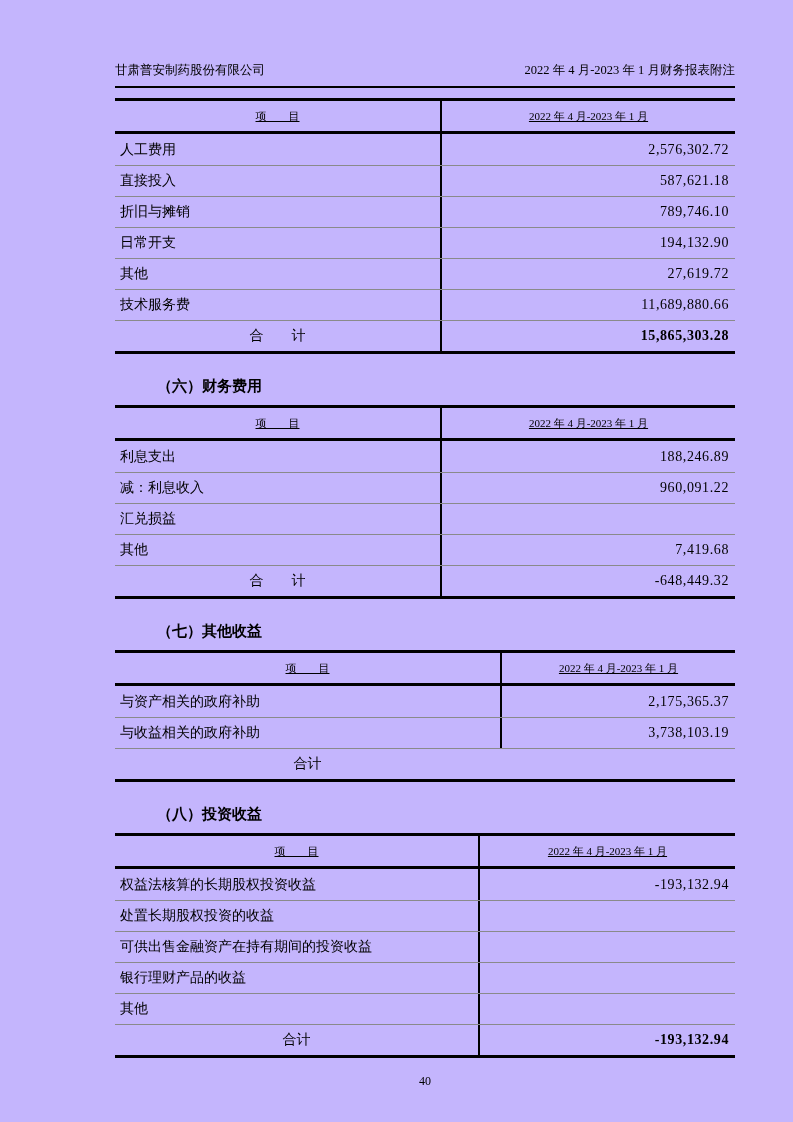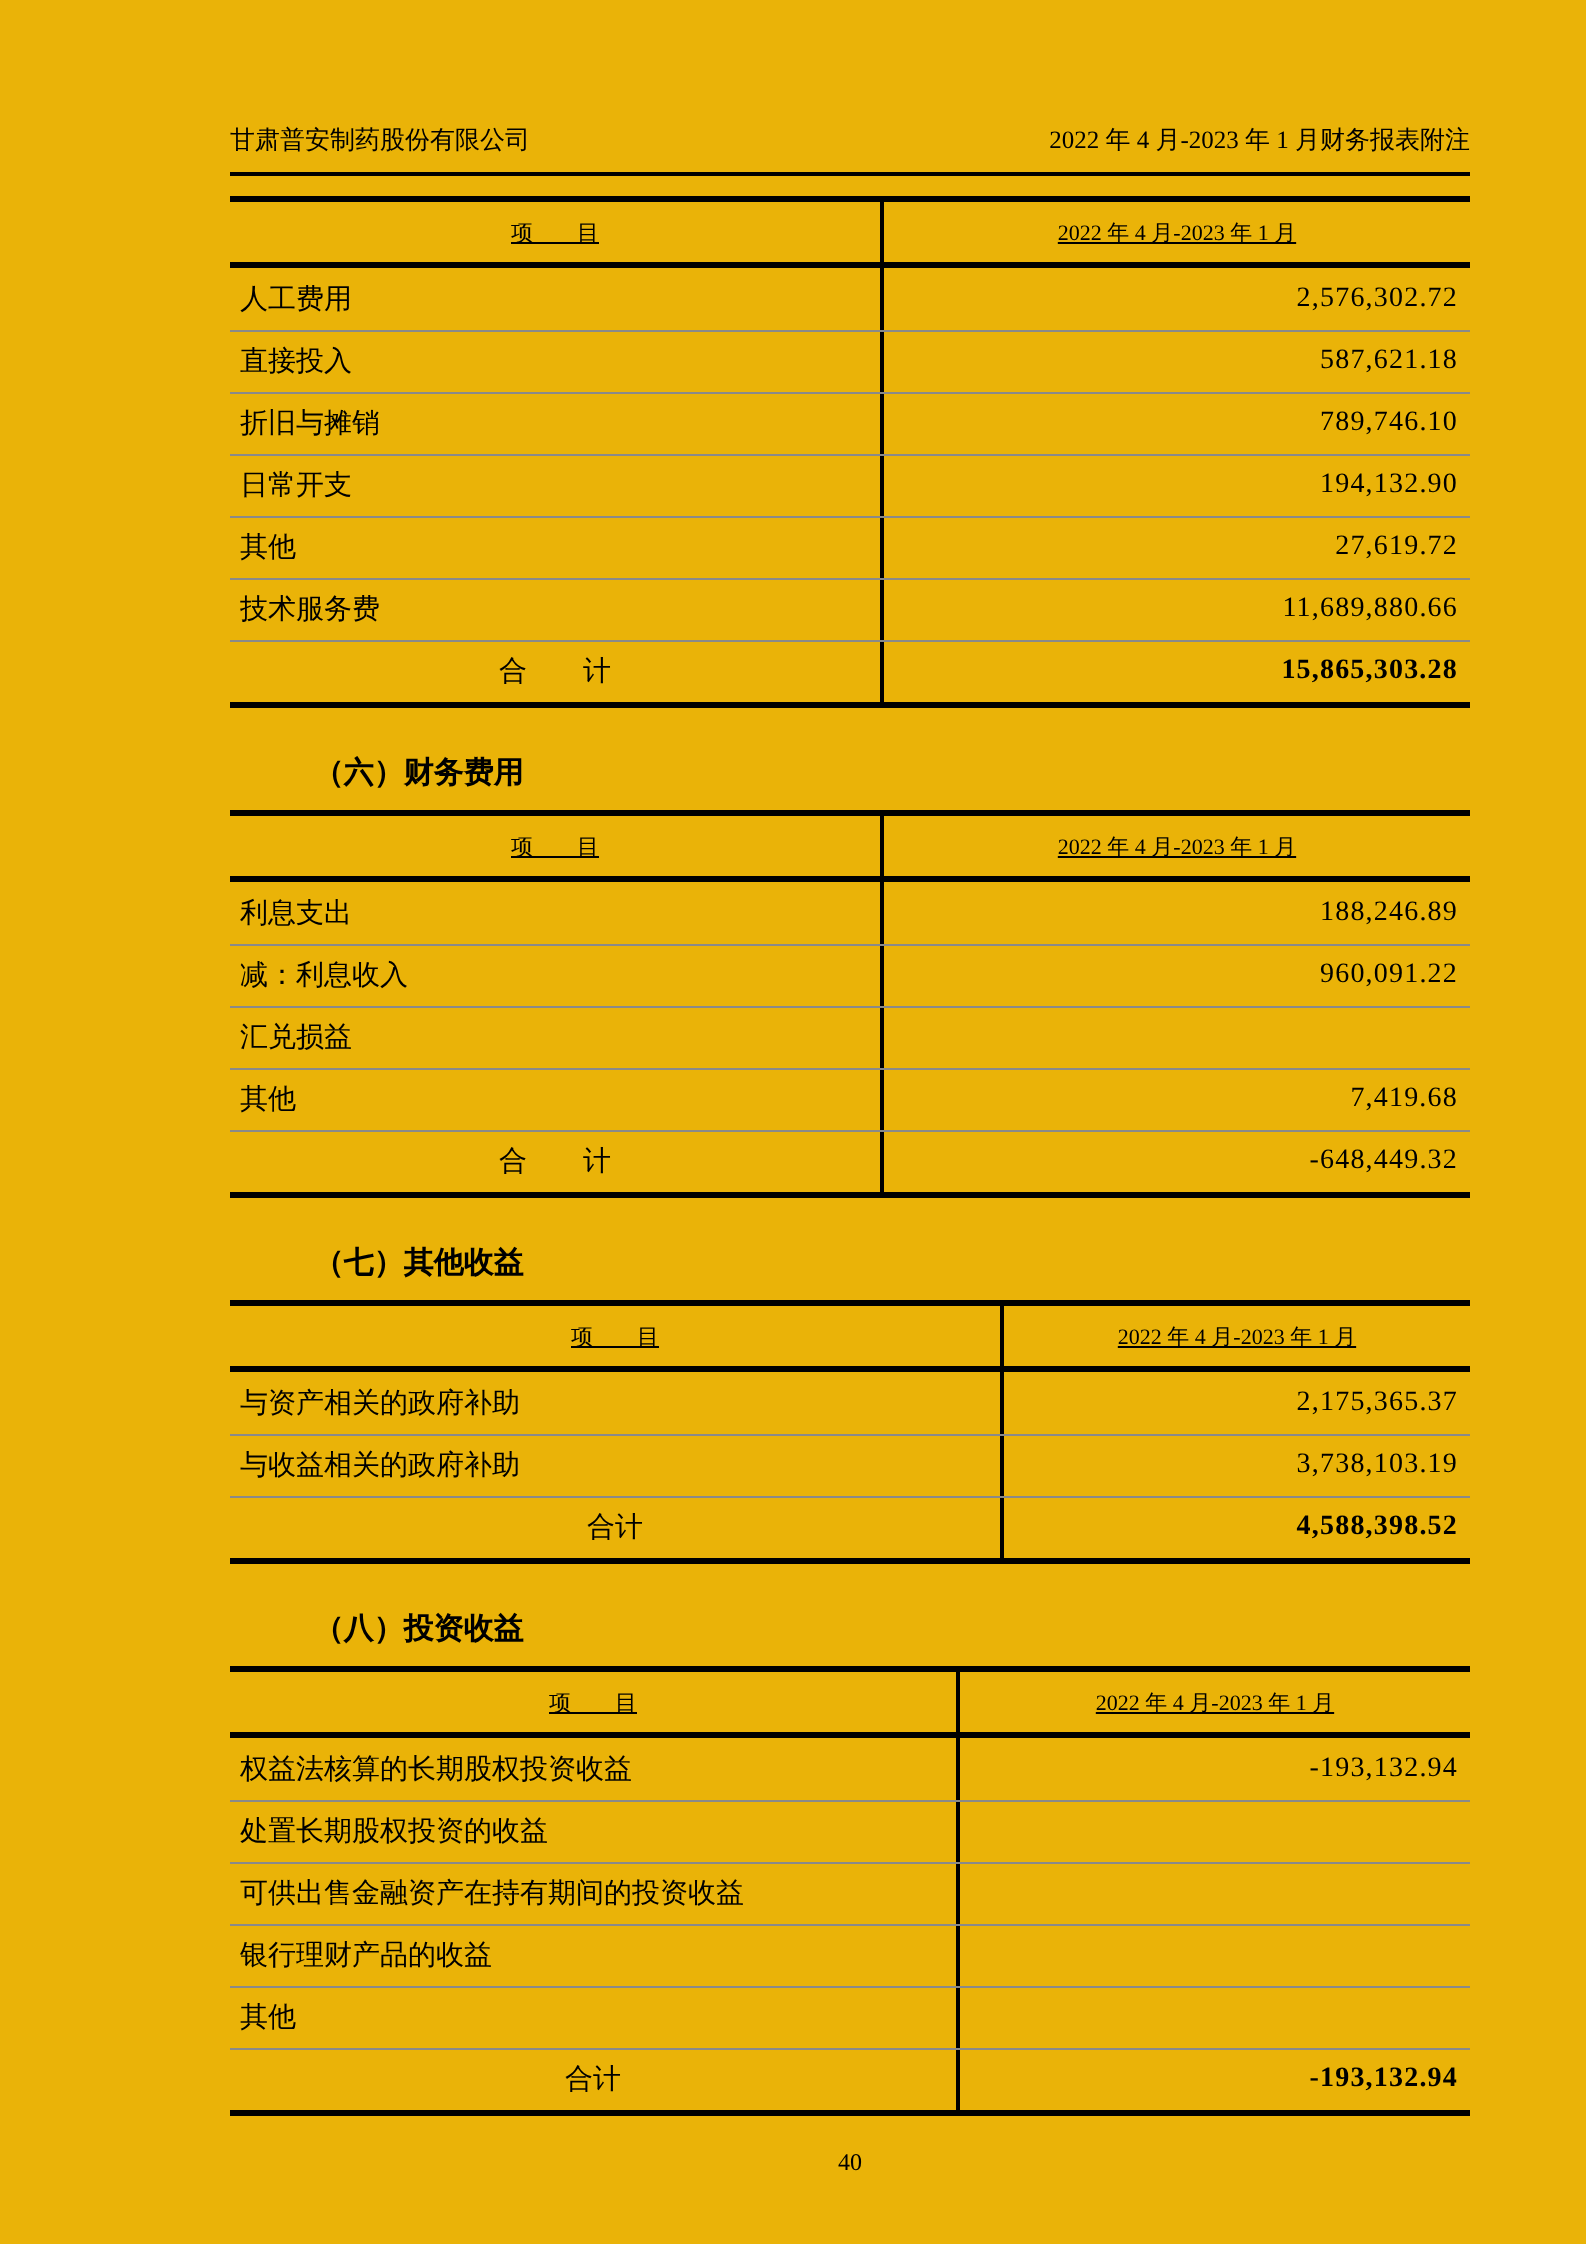--- a/index.html
+++ b/index.html
@@ -1,20 +1,20 @@
 <!DOCTYPE html>
 <html><head>
 <meta charset="utf-8">
 <style>
   * { margin:0; padding:0; box-sizing:border-box; }
   html,body { background:#ffffff; }
   .page {
     position:relative;
     width:793px; height:1122px;
-    background:#eab308;
+    background:#c4b5fd;
     font-family:"Liberation Serif","DejaVu Serif",serif;
     color:#000;
     overflow:hidden;
   }
   .content {
     position:absolute;
     left:115px; top:0;
     width:620px;
   }
   
@@ -160,21 +160,20 @@
         <div class="tr">
           <div class="td c1">与资产相关的政府补助</div>
           <div class="td c2">2,175,365.37</div>
         </div>
         <div class="tr">
           <div class="td c1">与收益相关的政府补助</div>
           <div class="td c2">3,738,103.19</div>
         </div>
         <div class="tr total">
           <div class="td c1">合计</div>
-          <div class="td c2 bold">4,588,398.52</div>
         </div>
       </div>
     </div>
 
     <div class="sec-heading">（八）投资收益</div>
     <div class="fin-table w3">
       <div class="thead">
         <div class="td c1">项　　目</div>
         <div class="td c2">2022 年 4 月-2023 年 1 月</div>
       </div>

